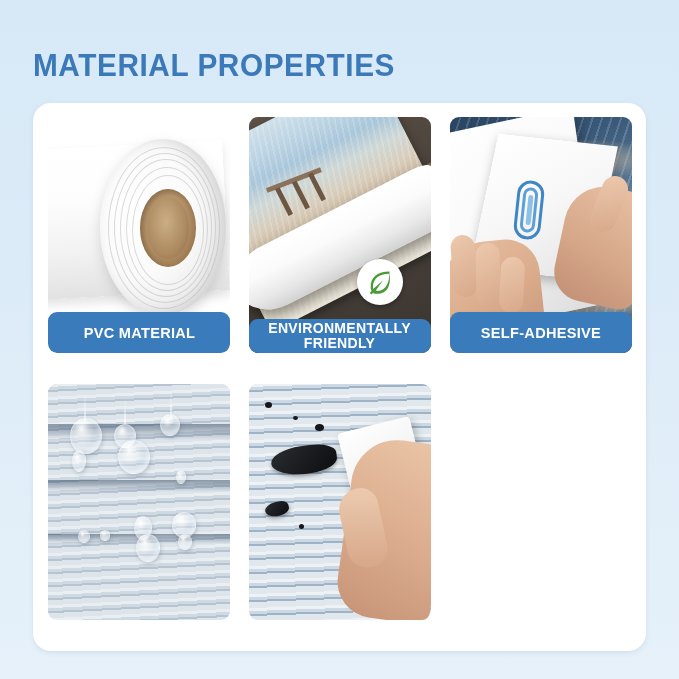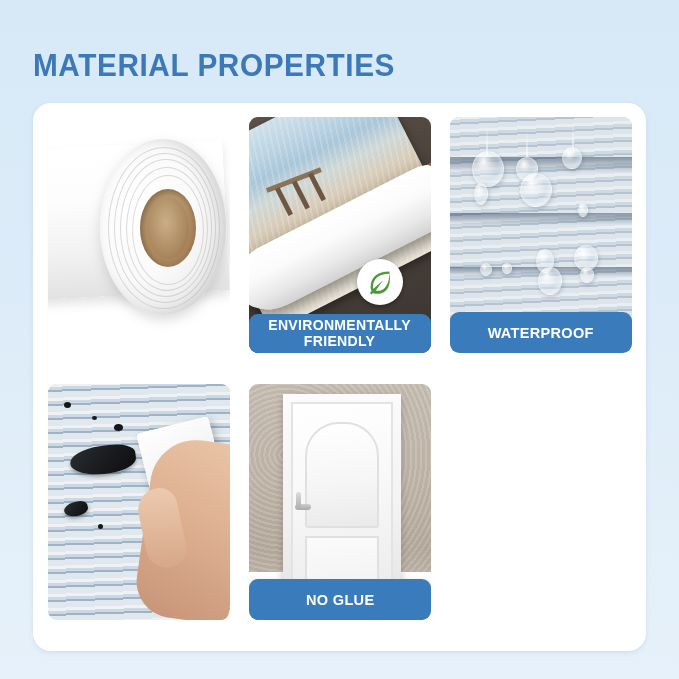--- a/index.html
+++ b/index.html
@@ -102,21 +102,21 @@
     bottom: 0;
     height: 41px;
     background: #3a7cbb;
     border-radius: 9px;
     display: flex;
     align-items: center;
     justify-content: center;
     text-align: center;
     box-shadow: 0 1px 2px rgba(0,0,0,0.18);
   }
-  .card-label.two-line { height: 39px; }
+  .card-label.two-line { height: 34px; }
   .card-label span {
     font-family: "Liberation Sans", sans-serif;
     font-weight: bold;
     font-size: 15px;
     color: #ffffff;
     letter-spacing: 0.3px;
     line-height: 1.06;
     transform: scaleX(0.97);
   }
   .card-label.two-line span { font-size: 14.5px; }
@@ -383,20 +383,23 @@
         <div class="pvc-bg"></div>
         <div class="pvc-sheet"></div>
         <div class="pvc-roll"></div>
         <div class="pvc-ring" style="left:60px;top:30px;width:110px;height:160px;"></div>
         <div class="pvc-ring" style="left:66px;top:36px;width:100px;height:148px;"></div>
         <div class="pvc-ring" style="left:72px;top:42px;width:90px;height:136px;"></div>
         <div class="pvc-ring" style="left:78px;top:50px;width:80px;height:122px;"></div>
         <div class="pvc-ring" style="left:84px;top:58px;width:70px;height:108px;"></div>
         <div class="pvc-core"></div>
         <div class="pvc-core-in"></div>
+      </div>
+      <div class="card-label">
+        <span>PVC MATERIAL</span>
       </div>
     </div>
 
     <div class="card">
       <div class="card-media">
         <div class="eco-bg"></div>
         <div class="eco-photo">
           <div class="eco-streaks"></div>
           <div class="pier"></div>
           <div class="post1"></div>
@@ -410,20 +413,41 @@
           <svg width="28" height="28" viewBox="0 0 24 24">
             <path d="M20 3C10 3 4 8 4 16c0 2 .6 3.6 1.6 5l1.6-1.6C6.5 18.2 6 17.2 6 16 6 9.6 11 5 20 5c0 0 .5 9-5 13-2.3 1.7-5 1.9-6.6 1.2l6.2-8.6-7.2 6.3C5.3 18.6 4.6 20 4.6 20l-1.3 1.4 1.4 1.3 1.2-1.3C8.4 22.6 13 22.6 16.4 20 22.6 15.5 20 3 20 3z" fill="#4a9a3a"></path>
           </svg>
         </div>
       </div>
       <div class="card-label two-line">
         <span><span>ENVIRONMENTALLY</span><br><span>FRIENDLY</span></span>
       </div>
     </div>
 
+    <div class="card">
+      <div class="card-media">
+        <div class="sa-marble"></div>
+        <div class="sa-backing"></div>
+        <div class="sa-peel"></div>
+        <svg class="sa-clip" viewBox="0 0 30 62">
+          <rect x="3" y="3" width="24" height="56" rx="12" fill="none" stroke="#3f86c4" stroke-width="3"></rect>
+          <rect x="9" y="10" width="12" height="42" rx="6" fill="none" stroke="#5ea0d6" stroke-width="3"></rect>
+          <rect x="13" y="16" width="5" height="30" rx="2.5" fill="#8cc0e6"></rect>
+        </svg>
+        <div class="sa-hand-right"></div>
+        <div class="sa-finger" style="right:10px;top:58px;width:26px;height:58px;transform:rotate(22deg);"></div>
+        <div class="sa-hand-left"></div>
+        <div class="sa-finger" style="left:2px;top:118px;width:24px;height:62px;transform:rotate(-4deg);"></div>
+        <div class="sa-finger" style="left:26px;top:126px;width:24px;height:64px;transform:rotate(-1deg);"></div>
+        <div class="sa-finger" style="left:50px;top:140px;width:24px;height:56px;transform:rotate(3deg);"></div>
+      </div>
+      <div class="card-label">
+        <span>SELF-ADHESIVE</span>
+      </div>
+    </div>
 
     <div class="card">
       <div class="card-media">
         <div class="wp-bg"></div>
         <div class="wp-band" style="top:40px;height:16px;"></div>
         <div class="wp-band" style="top:96px;height:12px;"></div>
         <div class="wp-band" style="top:150px;height:10px;"></div>
         <div class="trail" style="left:36px;top:8px;height:30px;"></div>
         <div class="trail" style="left:76px;top:14px;height:26px;"></div>
         <div class="trail" style="left:122px;top:6px;height:28px;"></div>
@@ -433,51 +457,32 @@
         <div class="drop" style="left:112px;top:30px;width:18px;height:20px;"></div>
         <div class="drop" style="left:24px;top:66px;width:12px;height:20px;"></div>
         <div class="drop" style="left:128px;top:86px;width:8px;height:12px;"></div>
         <div class="drop" style="left:124px;top:128px;width:22px;height:24px;"></div>
         <div class="drop" style="left:86px;top:132px;width:16px;height:22px;"></div>
         <div class="drop" style="left:88px;top:150px;width:22px;height:26px;"></div>
         <div class="drop" style="left:30px;top:146px;width:10px;height:11px;"></div>
         <div class="drop" style="left:52px;top:146px;width:8px;height:9px;"></div>
         <div class="drop" style="left:130px;top:150px;width:12px;height:14px;"></div>
       </div>
-      <div class="card-label">
-        <span>WATERPROOF</span>
-      </div>
     </div>
 
     <div class="card">
       <div class="card-media">
         <div class="ec-bg"></div>
         <div class="smear" style="left:22px;top:62px;width:66px;height:28px;transform:rotate(-8deg);"></div>
         <div class="smear" style="left:16px;top:118px;width:24px;height:14px;transform:rotate(-14deg);"></div>
         <div class="dot" style="left:16px;top:18px;width:7px;height:6px;"></div>
         <div class="dot" style="left:44px;top:32px;width:5px;height:4px;"></div>
         <div class="dot" style="left:66px;top:40px;width:9px;height:7px;"></div>
         <div class="dot" style="left:50px;top:140px;width:5px;height:5px;"></div>
         <div class="ec-cloth"></div>
         <div class="ec-hand"></div>
         <div class="ec-thumb"></div>
       </div>
     </div>
 
-    <div class="card">
-      <div class="card-media">
-        <div class="ng-bg"></div>
-        <div class="ng-skirt"></div>
-        <div class="ng-skirt2"></div>
-        <div class="ng-frame"></div>
-        <div class="ng-door"></div>
-        <div class="ng-panel-top"></div>
-        <div class="ng-panel-bot"></div>
-        <div class="ng-handle"></div>
-        <div class="ng-handle2"></div>
-      </div>
-      <div class="card-label">
-        <span>NO GLUE</span>
-      </div>
-    </div>
 
   </div>
 </div>
 
 </body></html>

